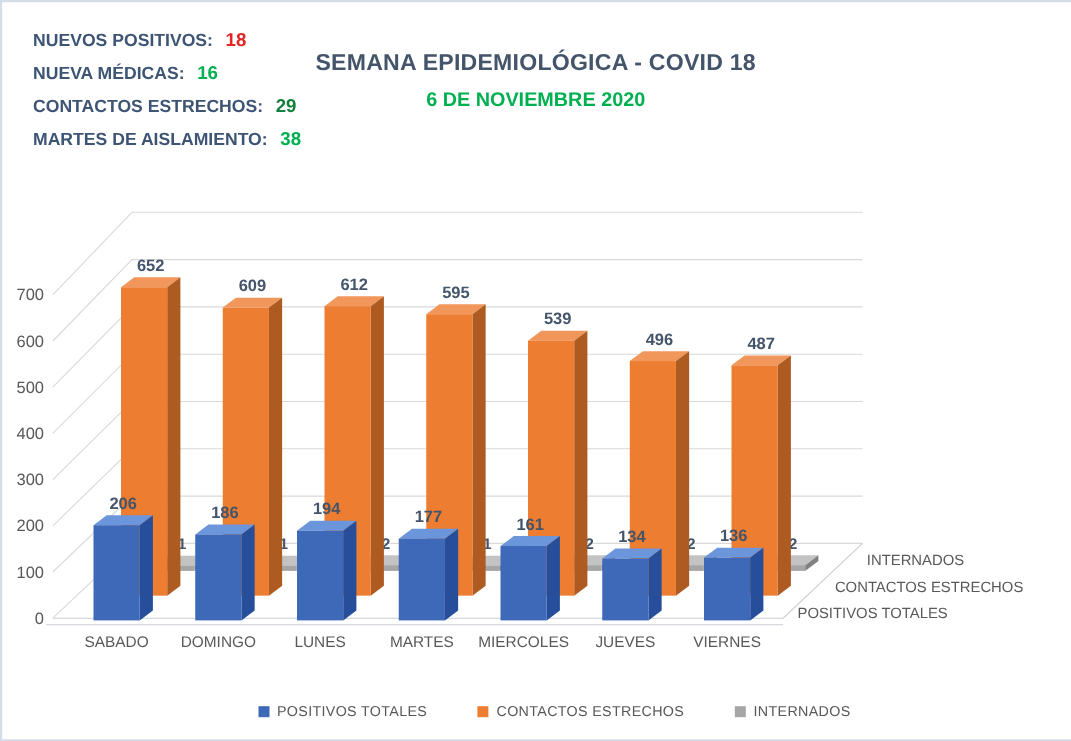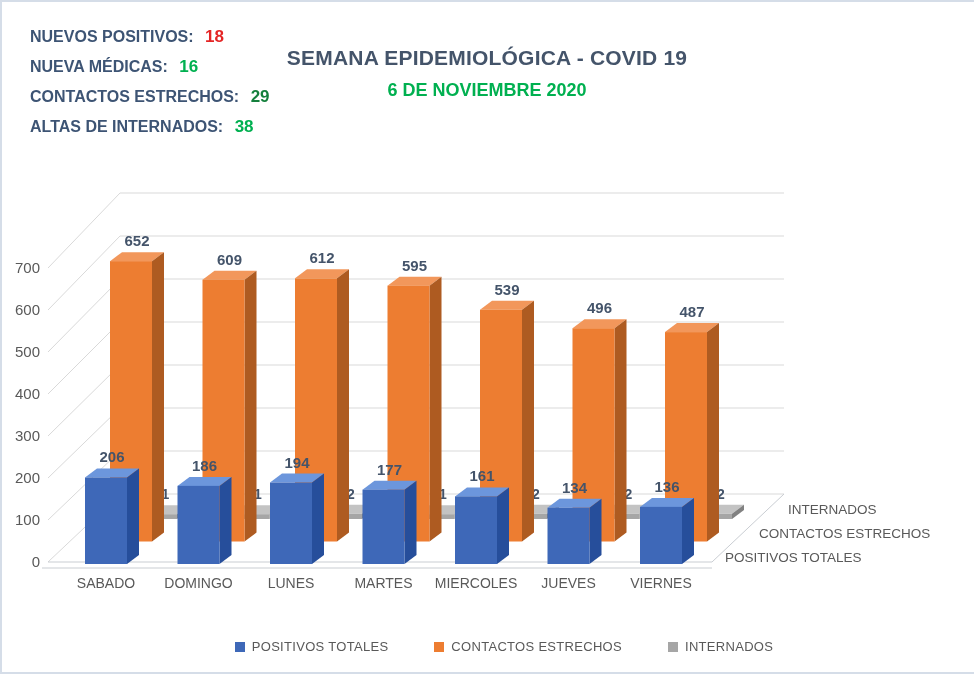--- a/index.html
+++ b/index.html
@@ -38,27 +38,27 @@
     </div>
     <div class="stat-line">
       <span class="stat-label">NUEVA MÉDICAS:</span>
       <span class="stat-value" style="color: rgb(0, 176, 80); text-align: right;">16</span>
     </div>
     <div class="stat-line">
       <span class="stat-label">CONTACTOS ESTRECHOS:</span>
       <span class="stat-value" style="color: #15803d;">29</span>
     </div>
     <div class="stat-line">
-      <span class="stat-label">ALTAS DE INTERNADOS:</span>
+      <span class="stat-label">MARTES DE AISLAMIENTO:</span>
       <span class="stat-value" style="color: rgb(0, 176, 80); text-align: right;">38</span>
     </div>
   </div>
 
   <div class="title-block">
-    <div class="title-line">SEMANA EPIDEMIOLÓGICA - COVID 19</div>
+    <div class="title-line">SEMANA EPIDEMIOLÓGICA - COVID 18</div>
     <div class="title-date">6 DE NOVIEMBRE 2020</div>
   </div>
 
   <svg class="chart" id="chart-svg" width="970" height="670" viewBox="0 0 970 670">
       <path d="M 46 560 L 118 492 L 782 492" stroke="#d9d9d9" fill="none" stroke-width="1"></path>
       <text x="38" y="565" font-size="15" fill="#595959" text-anchor="end" font-family="&quot;Liberation Sans&quot;, sans-serif" font-weight="normal">0</text>
       <path d="M 46 518 L 118 449 L 782 449" stroke="#d9d9d9" fill="none" stroke-width="1"></path>
       <text x="38" y="523" font-size="15" fill="#595959" text-anchor="end" font-family="&quot;Liberation Sans&quot;, sans-serif" font-weight="normal">100</text>
       <path d="M 46 476 L 118 406 L 782 406" stroke="#d9d9d9" fill="none" stroke-width="1"></path>
       <text x="38" y="481" font-size="15" fill="#595959" text-anchor="end" font-family="&quot;Liberation Sans&quot;, sans-serif" font-weight="normal">200</text>

